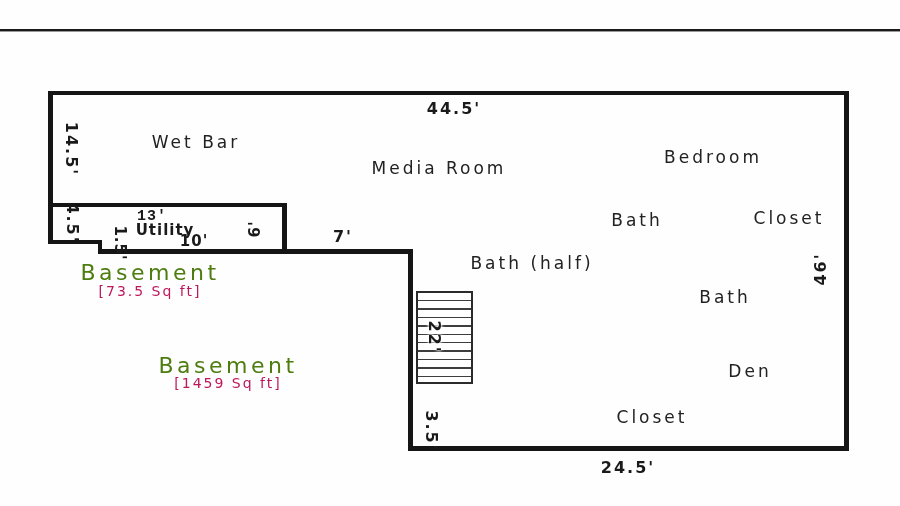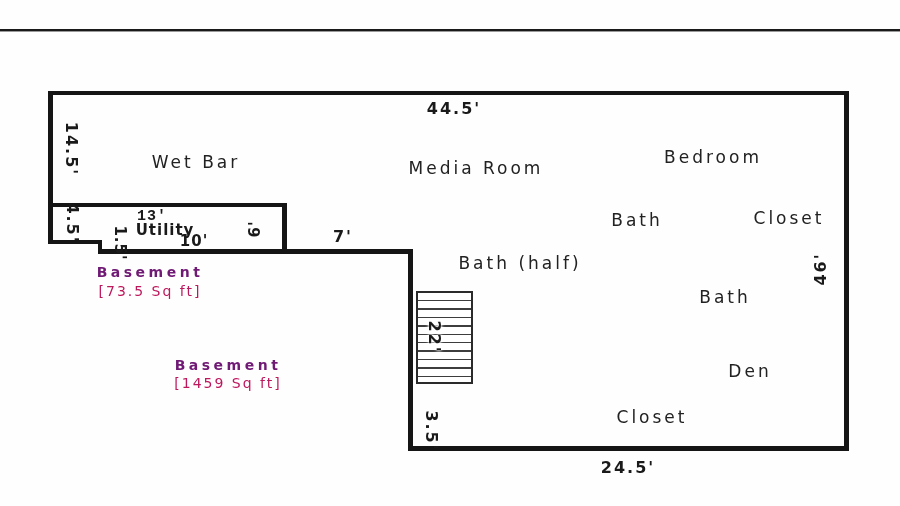--- a/index.html
+++ b/index.html
@@ -21,21 +21,21 @@
   }
   .lbl{
     position:absolute;white-space:nowrap;
     transform:translate(-50%,-50%);
   }
   .room{font-size:17px;letter-spacing:3px;color:#222;}
   .dim{font-size:16px;font-weight:bold;letter-spacing:2px;color:#1a1a1a;}
   .dim.small{font-size:15px;letter-spacing:1px;}
   .rot90{transform:translate(-50%,-50%) rotate(90deg);}
   .rotm90{transform:translate(-50%,-50%) rotate(-90deg);}
-  .area-name{font-size:14px;font-weight:bold;letter-spacing:3.5px;color:#701a75;}
+  .area-name{font-size:22px;font-weight:normal;letter-spacing:3.5px;color:#4d7c0f;}
   .area-sqft{font-size:14px;letter-spacing:2px;color:#be185d;}
   .halo{text-shadow:0 0 2px #fff,0 0 3px #fff,0 0 4px #fff;}
 </style>
 </head>
 <body>
 
 <div id="stage">
   <div class="top-rule"></div>
 
   <div class="wall" style="left:48px;  top:91px;  width:801px; height:4px;"></div>
@@ -45,27 +45,27 @@
   <div class="wall" style="left:98px;  top:249px; width:315px; height:5px;"></div>
   <div class="wall" style="left:98px;  top:240px; width:4px;   height:14px;"></div>
   <div class="wall" style="left:48px;  top:240px; width:54px;  height:4px;"></div>
   <div class="wall" style="left:48px;  top:91px;  width:5px;   height:153px;"></div>
   <div class="wall" style="left:48px;  top:203px; width:239px; height:4px;"></div>
   <div class="wall" style="left:282px; top:203px; width:5px;   height:51px;"></div>
 
   <div class="stairs"></div>
 
   <div id="labels">
-      <span class="lbl room" style="left: 196px; top: 142px; margin-top: 20px;">Wet Bar</span>
-      <span class="lbl room" style="left: 439px; top: 168px; margin-left: 37px;">Media Room</span>
+      <span class="lbl room" style="left: 196px; top: 142px;">Wet Bar</span>
+      <span class="lbl room" style="left: 439px; top: 168px;">Media Room</span>
       <span class="lbl room" style="left: 713px; top: 157px;">Bedroom</span>
       <span class="lbl room" style="left: 637px; top: 220px;">Bath</span>
       <span class="lbl room" style="left: 789px; top: 218px;">Closet</span>
       <span class="lbl room dim small small" style="left: 165px; top: 230px;">Utility</span>
-      <span class="lbl room" style="left: 520px; top: 263px;">Bath (half)</span>
+      <span class="lbl room" style="left: 532px; top: 263px;">Bath (half)</span>
       <span class="lbl room" style="left: 725px; top: 297px;">Bath</span>
       <span class="lbl room" style="left: 714px; top: 371px; margin-left: 36px;">Den</span>
       <span class="lbl room" style="left: 652px; top: 417px;">Closet</span>
       <span class="lbl dim" style="left: 454px; top: 108px;">44.5'</span>
       <span class="lbl dim rot90" style="left: 71px; top: 149px;">14.5'</span>
       <span class="lbl dim rot90" style="left: 72px; top: 223px;">4.5'</span>
       <span class="lbl dim small" style="left: 152px; top: 216px; font-family: Liberation Mono, monospace;">13'</span>
       <span class="lbl dim small" style="left: 194px; top: 241px;">10'</span>
       <span class="lbl dim small rot90" style="left: 120px; top: 243px;">1.5'</span>
       <span class="lbl dim small rotm90" style="left: 255px; top: 229px;">6'</span>

